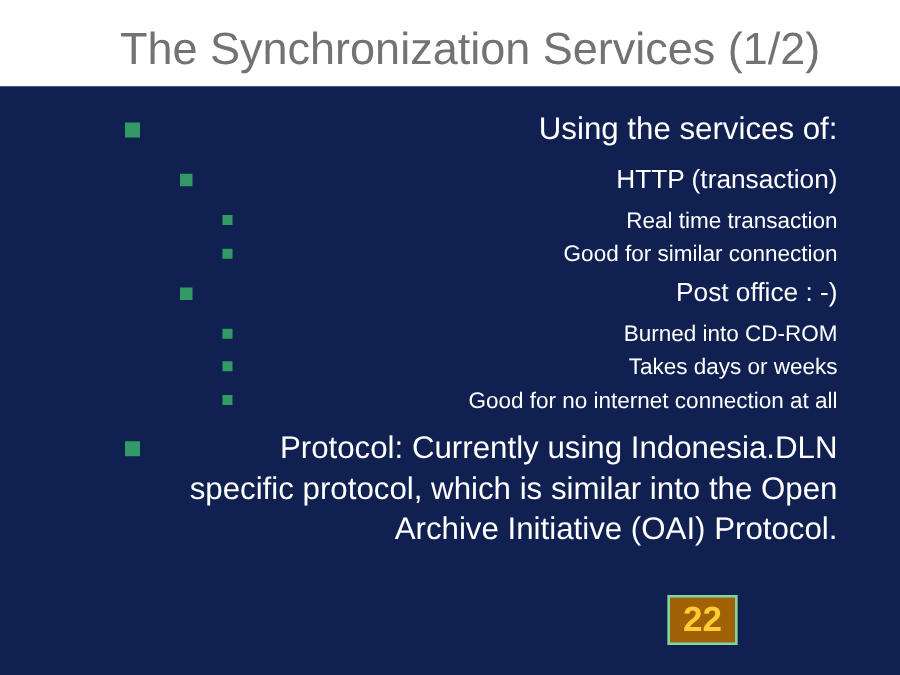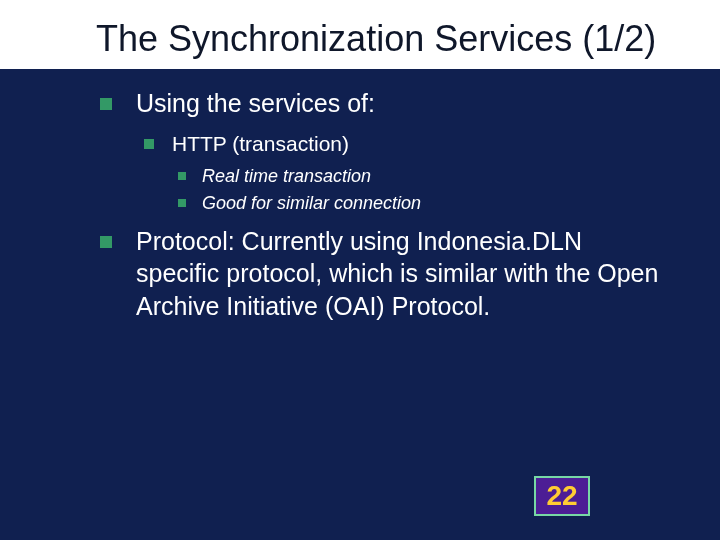--- a/index.html
+++ b/index.html
@@ -13,21 +13,21 @@
     overflow: hidden;
   }
   .slide {
     box-sizing: border-box;
     width: 720px;
     height: 540px;
     padding: 0;
     position: relative;
   }
   .title {
-    color: #0f172a;
+    color: #737373;
     background: #fff;
     font-size: 36px;
     line-height: 1.15;
     padding: 18px 40px 10px 96px;
     margin: 0 0 14px 0;
     font-weight: 400;
   }
   .body {
     padding: 4px 50px 0 100px;
   }
@@ -42,20 +42,21 @@
   .bullet {
     position: absolute;
     left: 0;
     background: #396;
   }
   .lvl1 > li {
     font-size: 25px;
     line-height: 1.3;
     padding-left: 36px;
     margin-bottom: 10px;
+    text-align: right;
   }
   .lvl1 > li > .bullet {
     top: 11px;
     width: 12px;
     height: 12px;
   }
   .lvl2 {
     margin: 10px 0 6px 8px;
   }
   .lvl2 > li {
@@ -64,40 +65,39 @@
     padding-left: 28px;
     margin-bottom: 6px;
   }
   .lvl2 > li > .bullet {
     top: 9px;
     width: 10px;
     height: 10px;
   }
   .lvl3 {
     margin: 6px 0 6px 6px;
-    font-style: italic;
   }
   .lvl3 > li {
     font-size: 18px;
     line-height: 1.35;
     padding-left: 24px;
     margin-bottom: 2px;
   }
   .lvl3 > li > .bullet {
     top: 8px;
     width: 8px;
     height: 8px;
   }
   .pagenum {
     position: absolute;
     bottom: 24px;
     right: 130px;
     width: 56px;
     height: 40px;
-    background: #4c1d95;
+    background: #a16207;
     border: 2px solid #77d8a5;
     color: #ffcc33;
     font-size: 28px;
     font-weight: bold;
     display: flex;
     align-items: center;
     justify-content: center;
     box-sizing: border-box;
   }
 </style>
@@ -126,27 +126,46 @@
                 <span class="bullet"></span>
                 <span>Real time transaction</span>
               </li>
               <li>
                 <span class="bullet"></span>
                 <span>Good for similar connection</span>
               </li>
             </ul>
           </li>
 
+          <li>
+            <span class="bullet"></span>
+            <span>Post office : -)</span>
+
+            <ul class="lvl3">
+              <li>
+                <span class="bullet"></span>
+                <span>Burned into CD-ROM</span>
+              </li>
+              <li>
+                <span class="bullet"></span>
+                <span>Takes days or weeks</span>
+              </li>
+              <li>
+                <span class="bullet"></span>
+                <span>Good for no internet connection at all</span>
+              </li>
+            </ul>
+          </li>
 
         </ul>
       </li>
 
       <li>
         <span class="bullet"></span>
-        <span>Protocol: Currently using Indonesia.DLN specific protocol, which is similar with the Open Archive Initiative (OAI) Protocol.</span>
+        <span>Protocol: Currently using Indonesia.DLN specific protocol, which is similar into the Open Archive Initiative (OAI) Protocol.</span>
       </li>
 
     </ul>
   </div>
 
   <div class="pagenum">
     <span>22</span>
   </div>
 
 </div>

